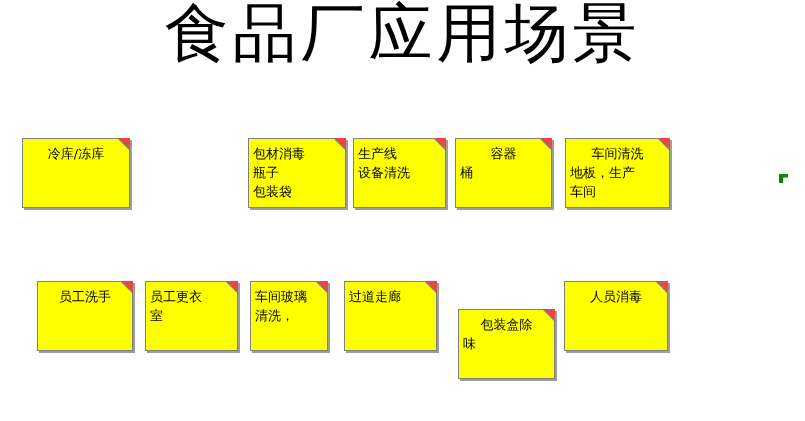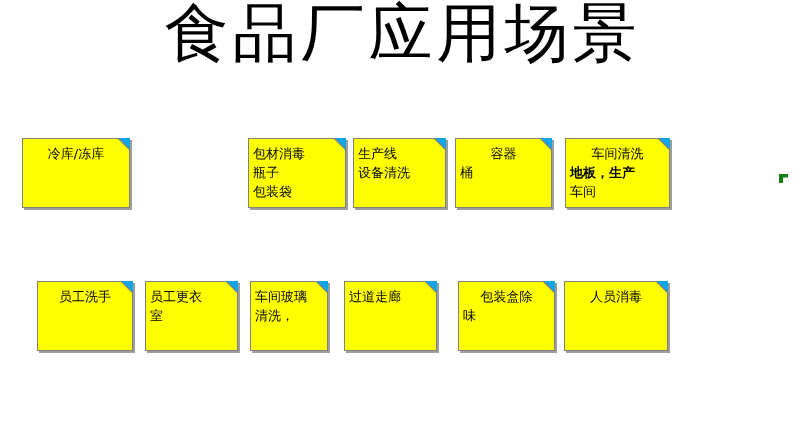--- a/index.html
+++ b/index.html
@@ -37,21 +37,21 @@
     height: 72px;
   }
   #row-1 { top: 138px; }
   #row-2 { top: 281px; }
 
   .note-box {
     position: absolute;
     top: 0;
     height: 70px;
     box-sizing: border-box;
-    background: #0ea5e9;
+    background: #ef4444;
     filter: drop-shadow(2px 2px 0px rgba(140,140,140,0.85));
   }
 
   
   .note-shape {
     position: absolute;
     inset: 0;
     background: #808080;
     -webkit-clip-path: polygon(0 0, calc(100% - 11px) 0, 100% 11px, 100% 100%, 0 100%);
     clip-path: polygon(0 0, calc(100% - 11px) 0, 100% 11px, 100% 100%, 0 100%);
@@ -115,21 +115,21 @@
 设备清洗</div>
     </div>
     <div class="note-box" style="left: 455px; width: 97px;">
       <div class="note-shape"></div>
       <div class="note-fill"></div>
       <div class="note-text center-first" style="text-align: left;"><div style="text-align: center;">容器</div><div style="text-align: left;">桶</div></div>
     </div>
     <div class="note-box" style="left: 565px; width: 105px;">
       <div class="note-shape"></div>
       <div class="note-fill"></div>
-      <div class="note-text center-first" style="text-align: left;"><div style="text-align: center;">车间清洗</div><div style="text-align: left; font-weight: bold;">地板，生产</div><div style="text-align: left;">车间</div></div>
+      <div class="note-text center-first" style="text-align: left;"><div style="text-align: center;">车间清洗</div><div style="text-align: left;">地板，生产</div><div style="text-align: left;">车间</div></div>
     </div>
   </div>
 <div class="row" id="row-2">
     <div class="note-box" style="left: 37px; width: 96px;">
       <div class="note-shape"></div>
       <div class="note-fill"></div>
       <div class="note-text center-first" style="text-align: left;"><div style="text-align: center;">员工洗手</div></div>
     </div>
     <div class="note-box" style="left: 145px; width: 93px;">
       <div class="note-shape"></div>
@@ -141,21 +141,21 @@
       <div class="note-shape"></div>
       <div class="note-fill"></div>
       <div class="note-text">车间玻璃
 清洗，</div>
     </div>
     <div class="note-box" style="left: 344px; width: 93px; padding-left: 24px;">
       <div class="note-shape"></div>
       <div class="note-fill"></div>
       <div class="note-text">过道走廊</div>
     </div>
-    <div class="note-box" style="left: 458px; width: 97px;">
+    <div class="note-box" style="left: 458px; width: 97px; margin-top: 28px;">
       <div class="note-shape"></div>
       <div class="note-fill"></div>
       <div class="note-text center-first" style="text-align: left;"><div style="text-align: center;">包装盒除</div><div style="text-align: left;">味</div></div>
     </div>
     <div class="note-box" style="left: 564px; width: 104px;">
       <div class="note-shape"></div>
       <div class="note-fill"></div>
       <div class="note-text center-all">人员消毒</div>
     </div>
   </div>

